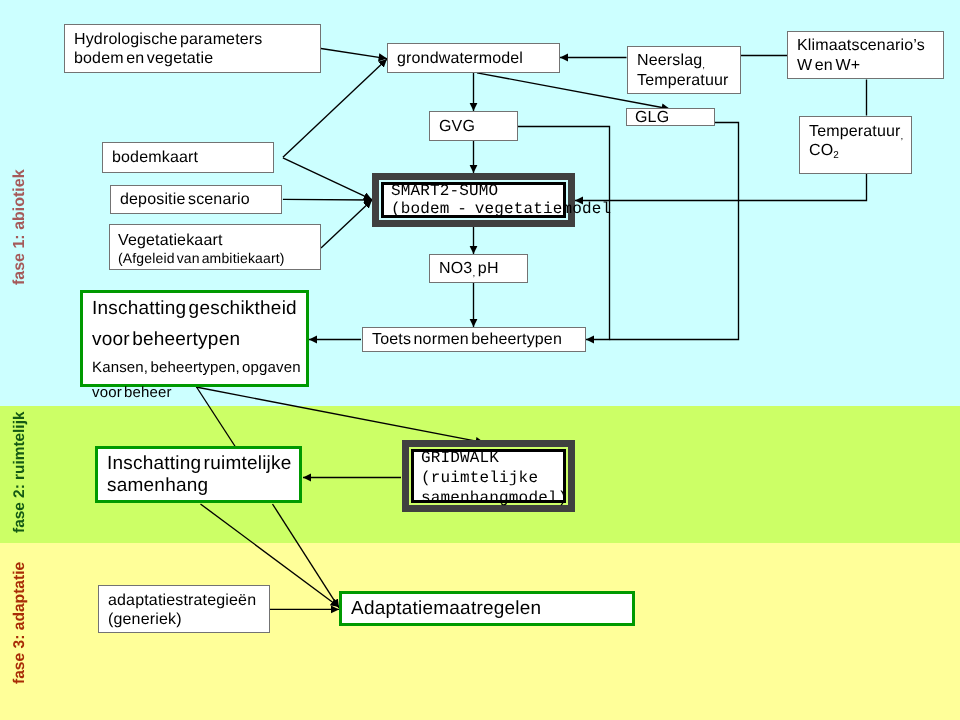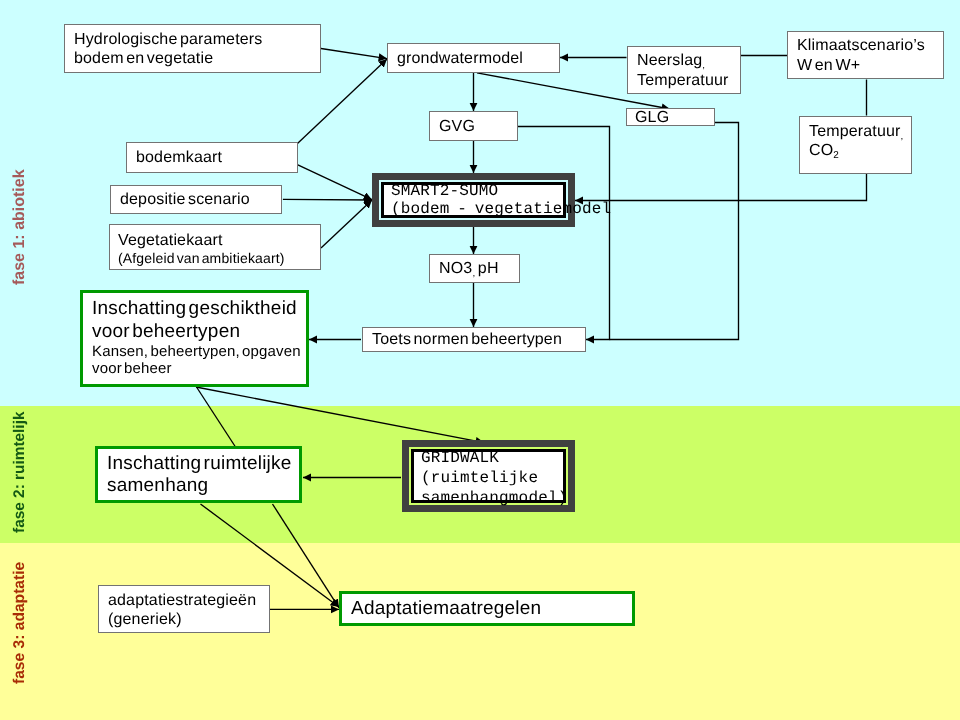--- a/index.html
+++ b/index.html
@@ -40,30 +40,30 @@
   #n-hydro{left:64px;top:24px;width:257px;height:49px;}
   #n-grond{left:387px;top:43px;width:173px;height:30px;}
   #n-neerslag{left:627px;top:31px;width:114px;height:48px;margin-top:15px;}
   #n-klimaat{left:787px;top:31px;width:157px;height:48px;}
   #n-gvg{left:429px;top:111px;width:89px;height:30px;}
   #n-glg{left:626px;top:108px;width:89px;height:18px;}
   #n-glg .body{padding:0 8px;}
   #n-neerslag .body,#n-klimaat .body{line-height:20px;padding:4px 9px 0 9px;justify-content:flex-start;}
   #n-tco2 .body{line-height:19px;padding:5px 9px 0 9px;justify-content:flex-start;}
   #n-tco2{left:799px;top:116px;width:113px;height:58px;}
-  #n-bodem{left:126px;top:142px;width:172px;height:31px;}
+  #n-bodem{left:102px;top:142px;width:172px;height:31px;}
   #n-depos{left:110px;top:185px;width:172px;height:29px;}
   #n-veg{left:109px;top:224px;width:212px;height:46px;}
   #n-veg .body{padding:7px 8px 0 8px;justify-content:flex-start;line-height:18px;}
   #n-smart{left:372px;top:173px;width:203px;height:54px;}
   #n-smart .body{padding:0 7px;line-height:18.5px;}
-  #n-no3{left:429px;top:254px;width:91px;height:29px;}
+  #n-no3{left:429px;top:254px;width:99px;height:29px;}
   #n-toets{left:362px;top:327px;width:224px;height:25px;}
   #n-insch1{left:80px;top:290px;width:229px;height:97px;}
-  #n-insch1 .body{padding:16px 9px;justify-content:flex-start;padding-top:4px;}
+  #n-insch1 .body{padding:16px 9px;justify-content:flex-start;padding-top:4px;gap:8px;}
   #n-insch1 .big{line-height:23px;}
   #n-insch1 .ln:not(.big){font-size:15px;line-height:17px;}
   #n-insch2{left:95px;top:446px;width:207px;height:57px;}
   #n-insch2 .body{padding:0 9px;}
   #n-insch2 .big{line-height:21.5px;}
   #n-grid{left:402px;top:440px;width:173px;height:72px;}
   #n-grid .body{padding:2px 7px 0 7px;line-height:20px;}
   #n-adstr{left:98px;top:585px;width:172px;height:48px;}
   #n-adstr .body{padding:1px 9px 0 9px;}
   #n-admaat{left:339px;top:591px;width:296px;height:35px;}

